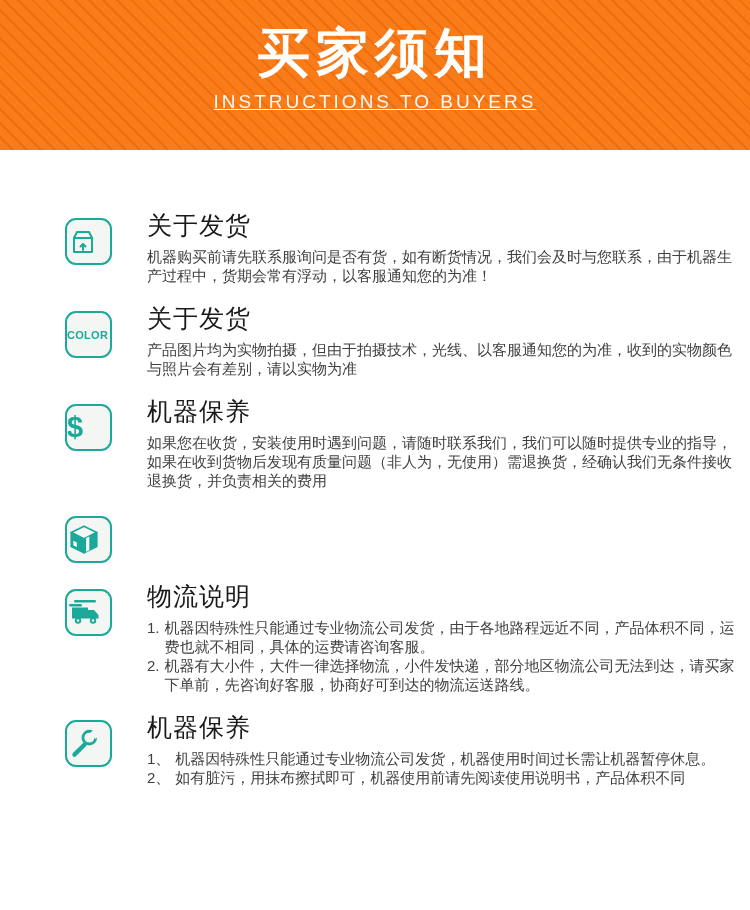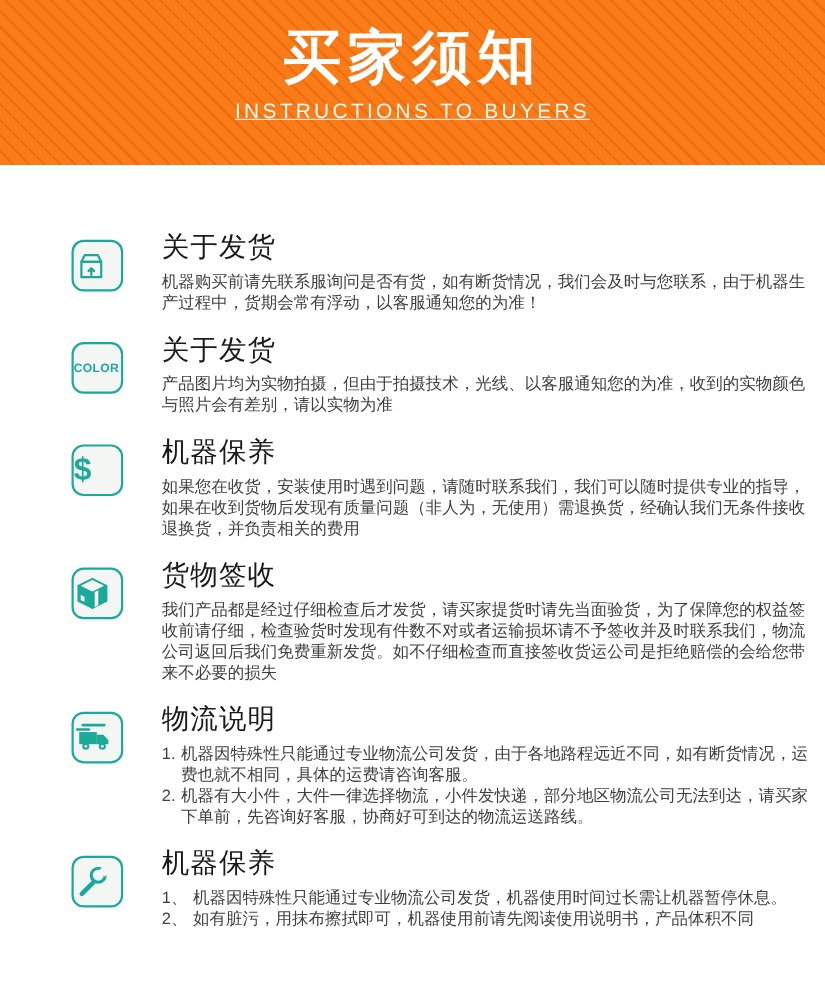--- a/index.html
+++ b/index.html
@@ -112,26 +112,20 @@
           <svg width="34" height="34" viewBox="0 0 32 32">
             <g stroke="currentColor" stroke-width="1.6" stroke-linejoin="round">
               <polygon points="16,3 28,9 16,15 4,9" fill="none"></polygon>
               <polygon points="4,9 16,15 16,28 4,22" fill="currentColor"></polygon>
               <polygon points="28,9 16,15 16,28 28,22" fill="currentColor"></polygon>
             </g>
             <polygon points="6,16.8 9.2,18.3 9.2,22.6 6,21.1" fill="#ffffff"></polygon>
             <polygon points="18,14.2 21,12.7 21,25.6 18,27.1" fill="#ffffff"></polygon>
           </svg>
         </span>
-    <div class="sec-text">
-      <h2 class="sec-title">货物签收</h2>
-      <div class="sec-body">
-            <p>我们产品都是经过仔细检查后才发货，请买家提货时请先当面验货，为了保障您的权益签收前请仔细，检查验货时发现有件数不对或者运输损坏请不予签收并及时联系我们，物流公司返回后我们免费重新发货。如不仔细检查而直接签收货运公司是拒绝赔偿的会给您带来不必要的损失</p>
-          </div>
-    </div>
   </section>
 
   <section class="section">
     <span class="icon-box">
           <svg width="36" height="32" viewBox="0 0 36 32">
             <g fill="currentColor">
               <rect x="7" y="3" width="22" height="2.4" rx="1.2"></rect>
               <rect x="2" y="7" width="13" height="2.4" rx="1.2"></rect>
               <rect x="5" y="10.5" width="16" height="11"></rect>
               <path d="M21 13 h6 l4.5 5 v3.5 h-10.5 z"></path>
@@ -140,21 +134,21 @@
             </g>
             <circle cx="11" cy="23.5" r="1.3" fill="var(--icon-bg)"></circle>
             <circle cx="26" cy="23.5" r="1.3" fill="var(--icon-bg)"></circle>
           </svg>
         </span>
     <div class="sec-text">
       <h2 class="sec-title">物流说明</h2>
       <div class="sec-body">
             <div class="li">
               <span class="marker">1.</span>
-              <span class="li-text">机器因特殊性只能通过专业物流公司发货，由于各地路程远近不同，如有断货情况，运费也就不相同，具体的运费请咨询客服。</span>
+              <span class="li-text">机器因特殊性只能通过专业物流公司发货，由于各地路程远近不同，产品体积不同，运费也就不相同，具体的运费请咨询客服。</span>
             </div>
             <div class="li">
               <span class="marker">2.</span>
               <span class="li-text">机器有大小件，大件一律选择物流，小件发快递，部分地区物流公司无法到达，请买家下单前，先咨询好客服，协商好可到达的物流运送路线。</span>
             </div>
           </div>
     </div>
   </section>
 
   <section class="section">

